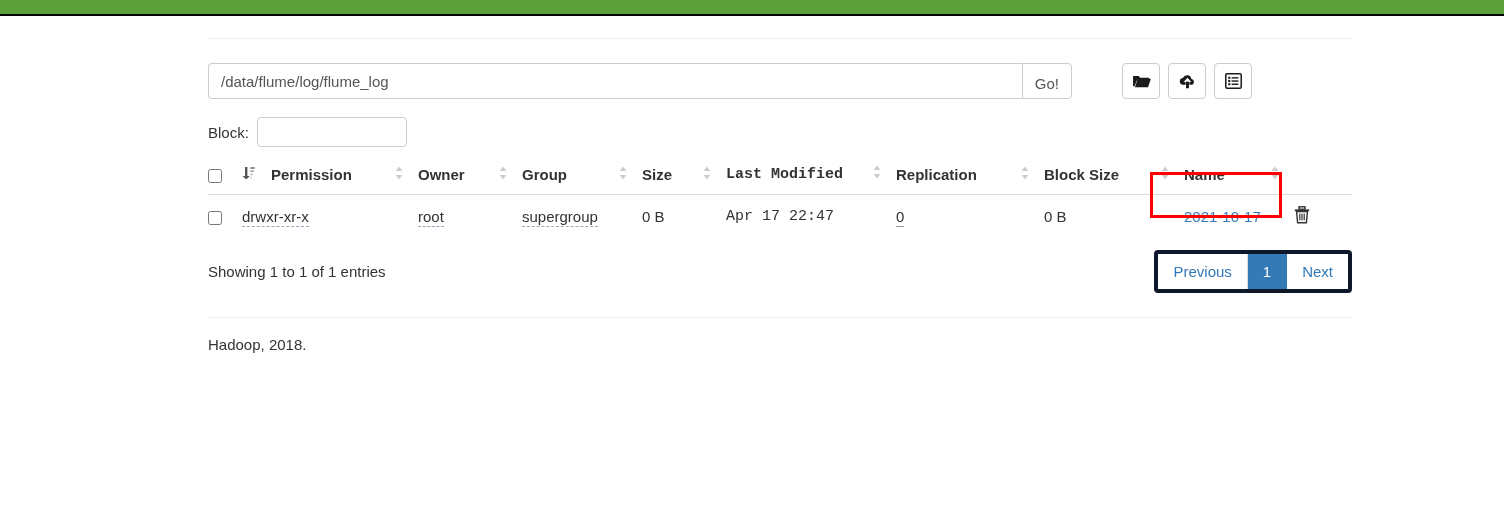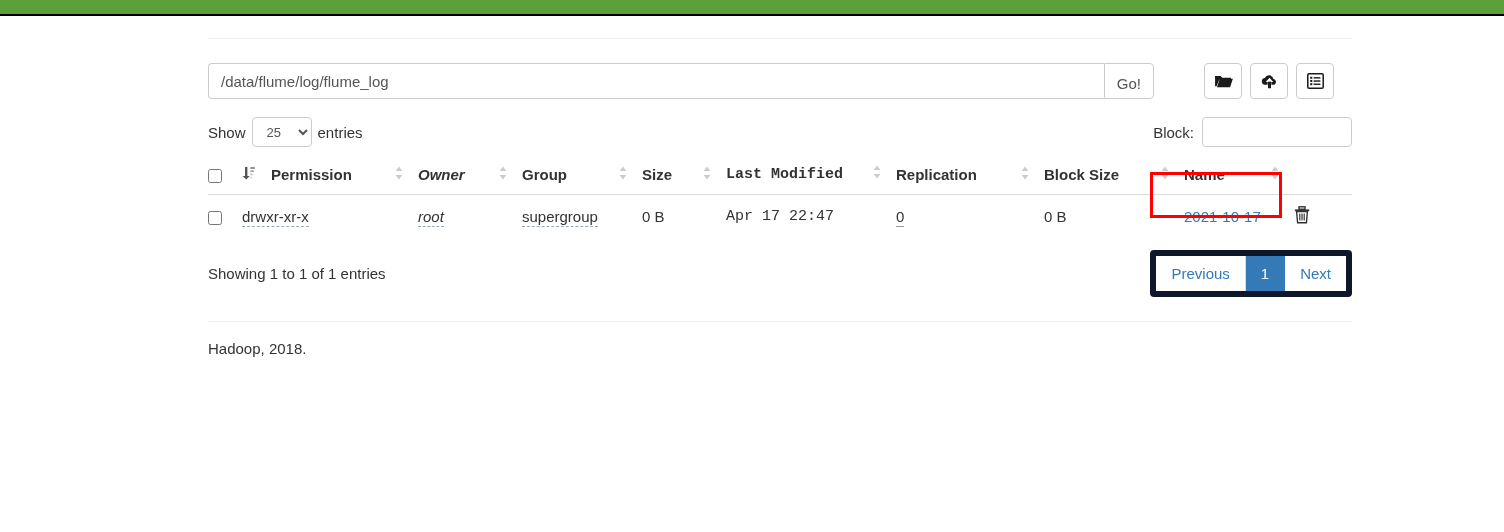--- a/index.html
+++ b/index.html
@@ -44,21 +44,21 @@
     margin: 22px 0 0 0;
   }
   
   .path-row {
     display: flex;
     align-items: flex-start;
     margin-top: 24px;
   }
   .input-group {
     display: flex;
-    width: 946px;
+    width: 864px;
   }
   .path-input {
     flex: 1;
     height: 36px;
     box-sizing: border-box;
     border: 1px solid #cccccc;
     border-right: none;
     border-radius: 4px 0 0 4px;
     padding: 6px 12px;
     font-size: 15px;
@@ -169,21 +169,21 @@
     align-items: center;
     justify-content: space-between;
     padding-right: 14px;
   }
   .sort-ico {
     margin-left: 18px;
     flex: none;
   }
   .col-check  { width: 34px; }
   .col-perm   { width: 176px; }
-  .col-owner  { width: 104px; font-style: italic; }
+  .col-owner  { width: 104px; }
   .col-group  { width: 120px; }
   .col-size   { width: 84px; }
   .col-mod    { width: 170px; font-family: Liberation Mono, monospace; }
   .col-repl   { width: 148px; }
   .col-block  { width: 140px; }
   .col-name   { width: 110px; }
   .col-del    { width: 58px; }
   input[type=checkbox].row-check {
     width: 14px; height: 14px;
     margin: 0;
@@ -227,21 +227,21 @@
     justify-content: space-between;
     align-items: center;
     margin-top: 10px;
     font-size: 15px;
     color: #333333;
   }
   .pagination {
     display: flex;
     border-radius: 4px;
     overflow: hidden;
-    border: 6px solid #0f172a;
+    border: 4px solid #0f172a;
   }
   .page-btn {
     padding: 7px 15px;
     background: #ffffff;
     color: #337ab7;
     font-size: 15px;
     border-right: 1px solid #dddddd;
     cursor: pointer;
     line-height: 1.4;
   }
@@ -303,27 +303,20 @@
             <rect x="7" y="4.4" width="7.2" height="1.5" fill="#1b1b1b"></rect>
             <rect x="7" y="7.8" width="7.2" height="1.5" fill="#1b1b1b"></rect>
             <rect x="7" y="11.2" width="7.2" height="1.5" fill="#1b1b1b"></rect>
           </svg>
         </span>
       </button>
     </div>
   </div>
 
   <div class="controls-row">
-    <div class="length-box">
-      <span>Show</span>
-      <select class="length-select">
-        <option>25</option>
-      </select>
-      <span>entries</span>
-    </div>
     <div class="filter-box">
       <span>Block:</span>
       <input class="search-input" type="text" value="" style="">
     </div>
   </div>
 
   <table class="files">
     <thead>
       <tr>
         <th class="col-check">

